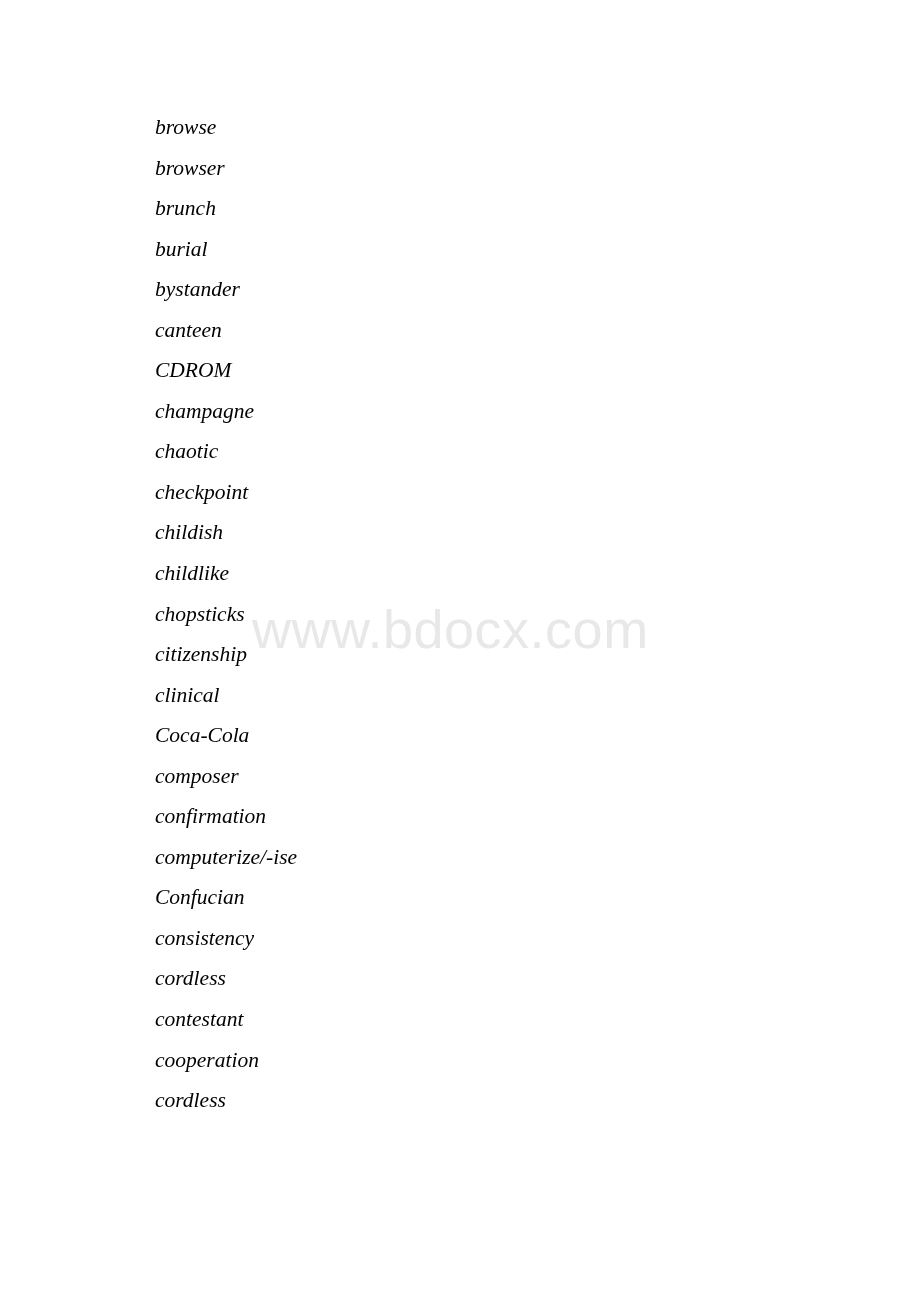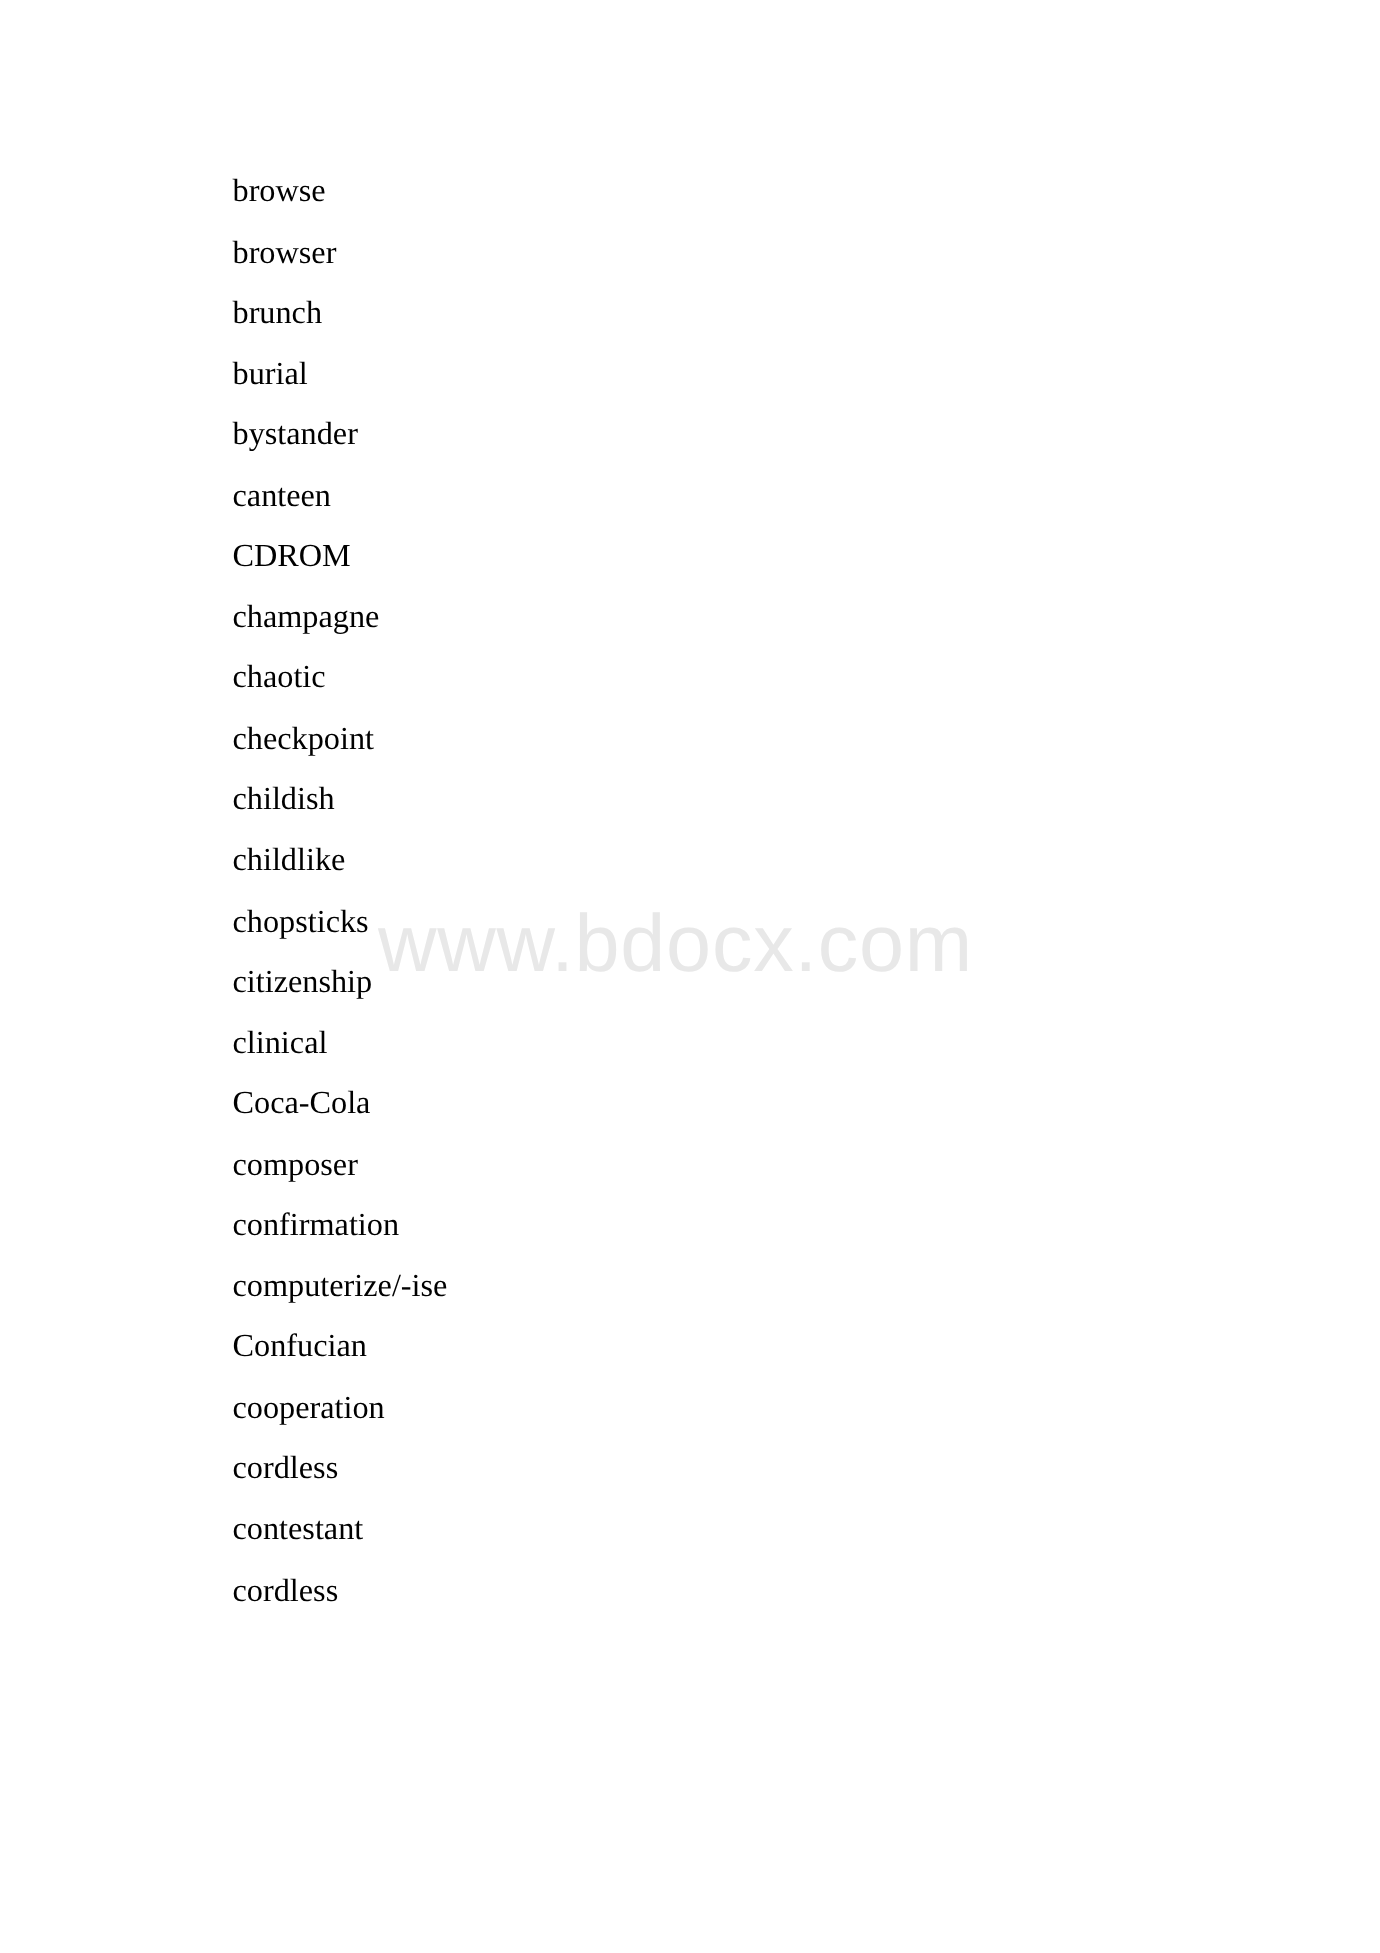--- a/index.html
+++ b/index.html
@@ -51,20 +51,21 @@
   }
 
   
   #content-layer {
     position: absolute;
     left: 0;
     top: 0;
     width: 920px;
     height: 1106px;
     z-index: 2;
+    font-style: italic;
   }
   .word-list {
     position: absolute;
     left: 155px;
     top: 107px;
     width: 600px;
     margin: 0;
     padding: 0;
     list-style: none;
   }
@@ -101,20 +102,21 @@
         <li class="word-line">childish</li>
         <li class="word-line">childlike</li>
         <li class="word-line">chopsticks</li>
         <li class="word-line">citizenship</li>
         <li class="word-line">clinical</li>
         <li class="word-line">Coca-Cola</li>
         <li class="word-line">composer</li>
         <li class="word-line">confirmation</li>
         <li class="word-line">computerize/-ise</li>
         <li class="word-line">Confucian</li>
-        <li class="word-line">cooperation</li>
+        <li class="word-line">consistency</li>
         <li class="word-line">cordless</li>
         <li class="word-line">contestant</li>
+        <li class="word-line">cooperation</li>
         <li class="word-line">cordless</li>
       </ul>
   </div>
 
 </div>
 
 </body></html>

